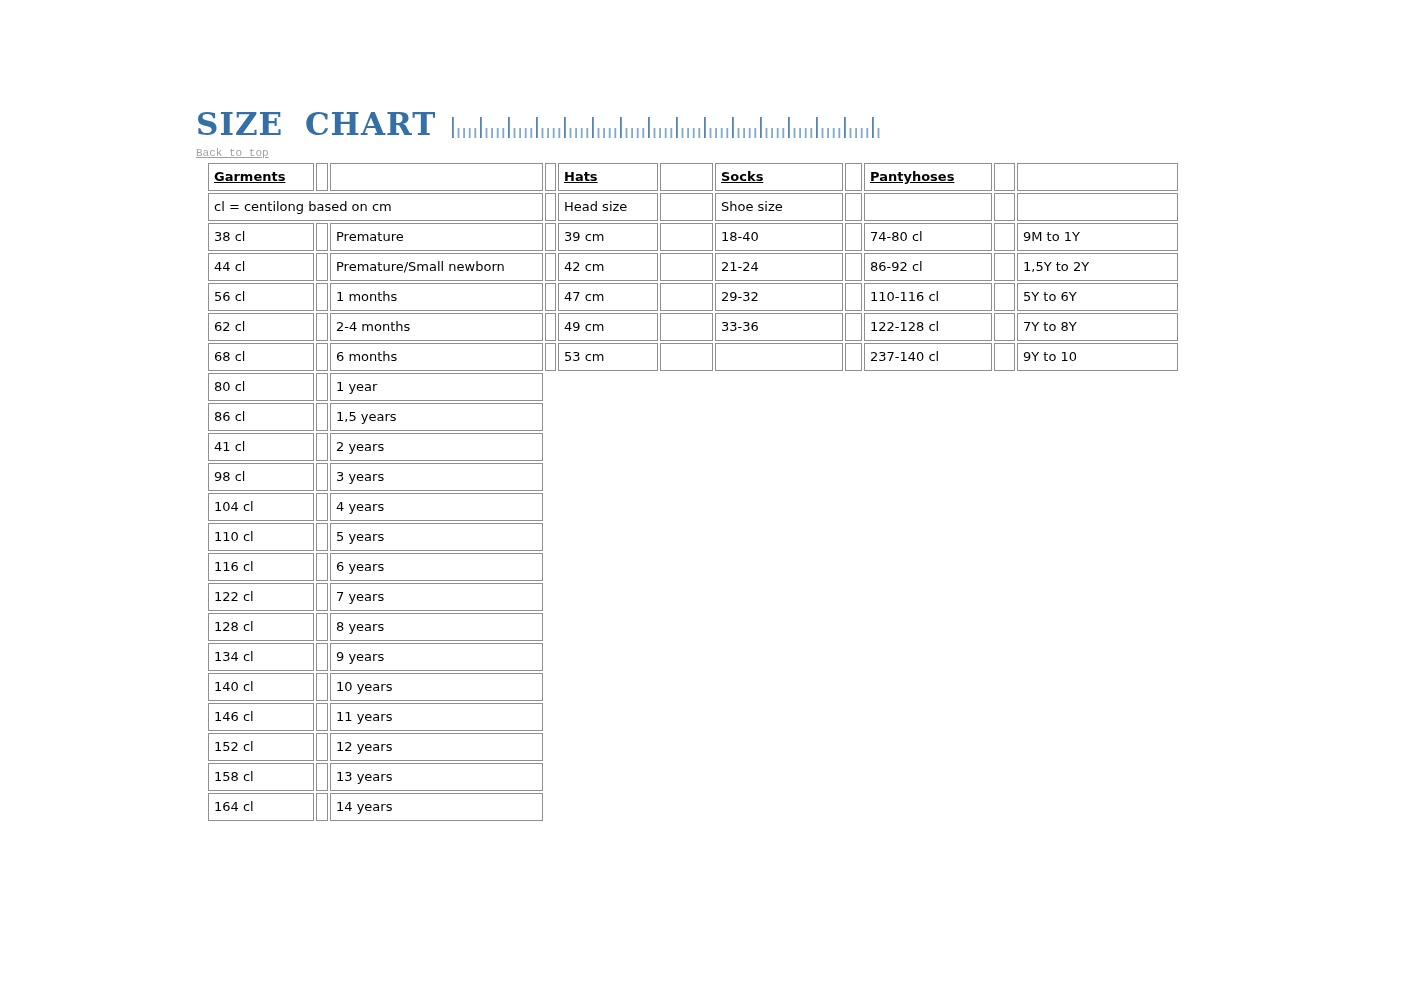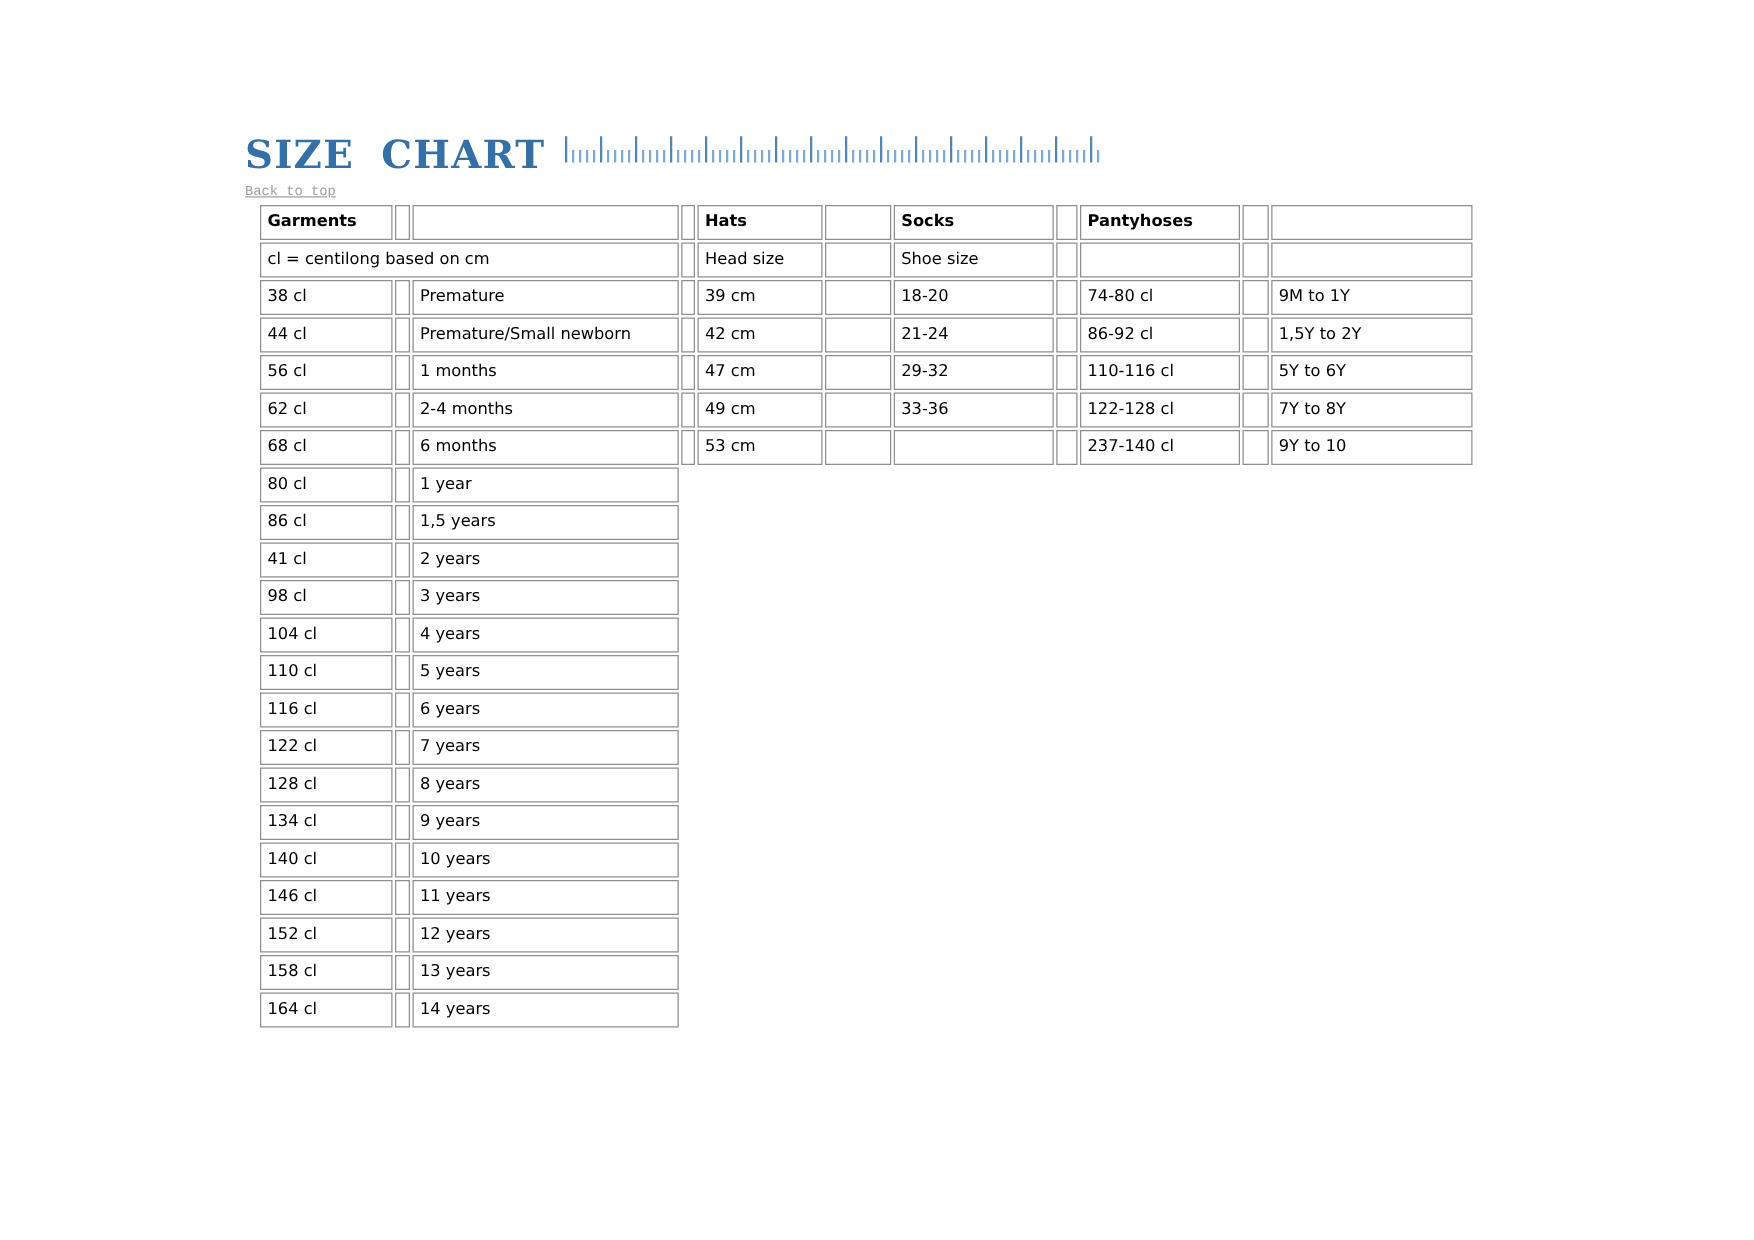--- a/index.html
+++ b/index.html
@@ -8,21 +8,21 @@
     --border-gray: #8f8f8f;
   }
   * { box-sizing: content-box; }
   body {
     margin: 0;
     background: #ffffff;
     color: #000000;
     font-family: "DejaVu Sans", "Liberation Sans", sans-serif;
   }
   .page { padding: 108px 20px 60px 196px; width: 1000px; }
-  .header { display: flex; align-items: flex-start; height: 33px; }
+  .header { display: flex; align-items: flex-end; height: 33px; }
   .title {
     margin: 0;
     font-family: "DejaVu Serif", "Liberation Serif", serif;
     font-weight: bold;
     font-size: 31px;
     line-height: 33px;
     letter-spacing: 1px;
     word-spacing: 10px;
     color: var(--title-blue);
     white-space: nowrap;
@@ -47,21 +47,21 @@
   .size-table td {
     border: 1px solid var(--border-gray);
     font-size: 13px;
     line-height: 17px;
     height: 17px;
     padding: 4px 4px 5px 5px;
     vertical-align: middle;
     white-space: nowrap;
     overflow: hidden;
   }
-  .size-table td.hdr { font-weight: bold; }
+  .size-table td.hdr { font-weight: bold; text-decoration: underline; }
 </style>
 </head>
 <body>
 
 <div class="page">
 
   <div class="header">
     <h1 class="title">SIZE CHART</h1>
     <svg id="ruler" class="ruler" width="432" height="23">
         <rect x="0.00" y="1" width="1.8" height="21" fill="#5584b2"></rect>
@@ -185,21 +185,21 @@
         <td></td>
         <td></td>
       </tr>
     <tr>
           <td>38 cl</td>
           <td></td>
           <td>Premature</td>
           <td></td>
           <td>39 cm</td>
           <td></td>
-          <td>18-20</td>
+          <td>18-40</td>
           <td></td>
           <td>74-80 cl</td>
           <td></td>
           <td>9M to 1Y</td>
         </tr>
         <tr>
           <td>44 cl</td>
           <td></td>
           <td>Premature/Small newborn</td>
           <td></td>

